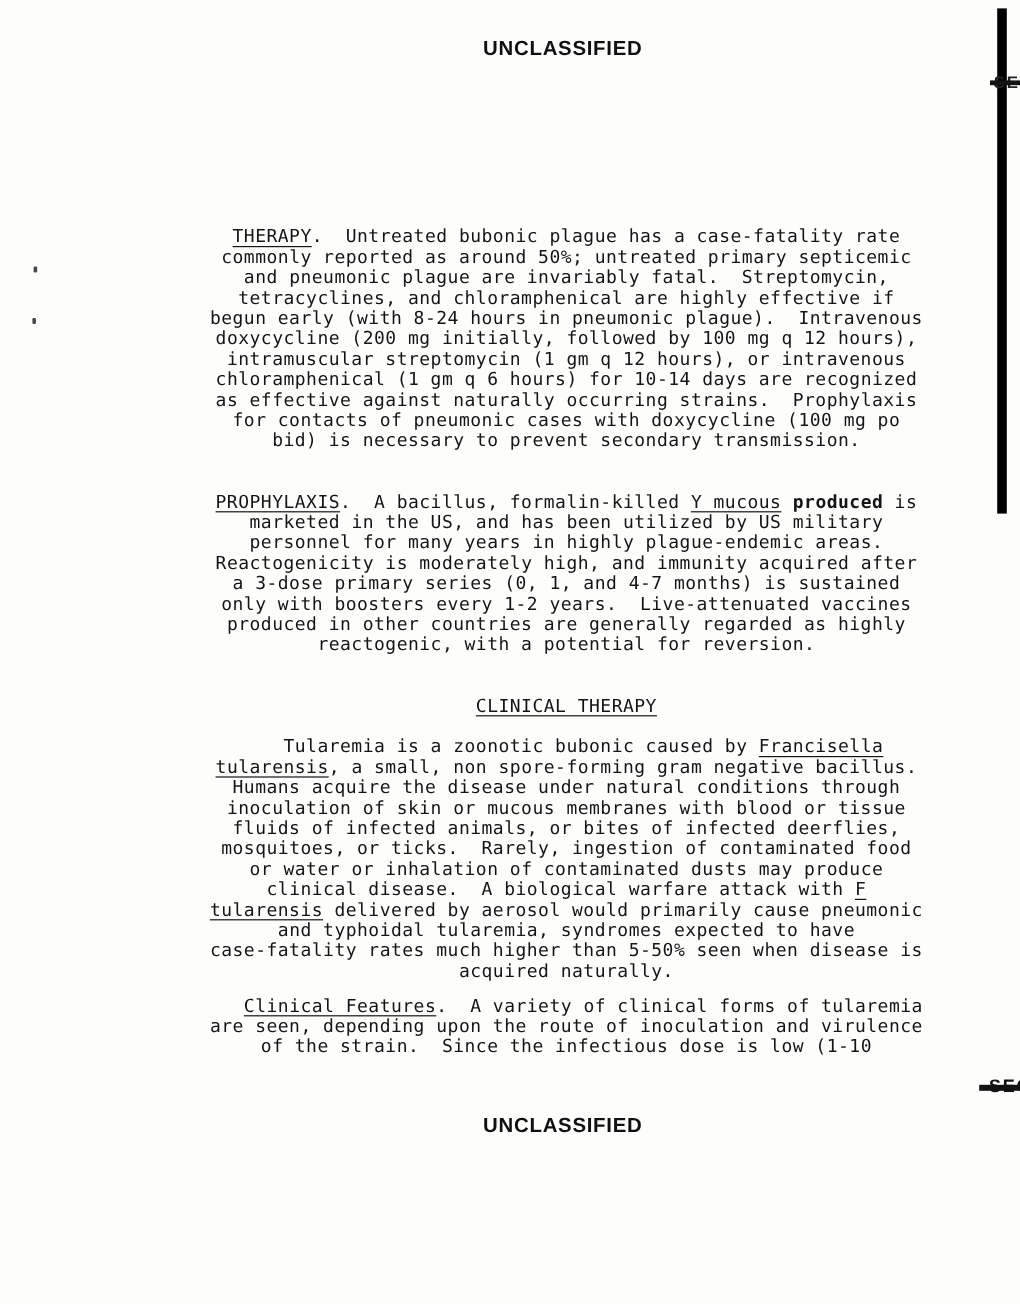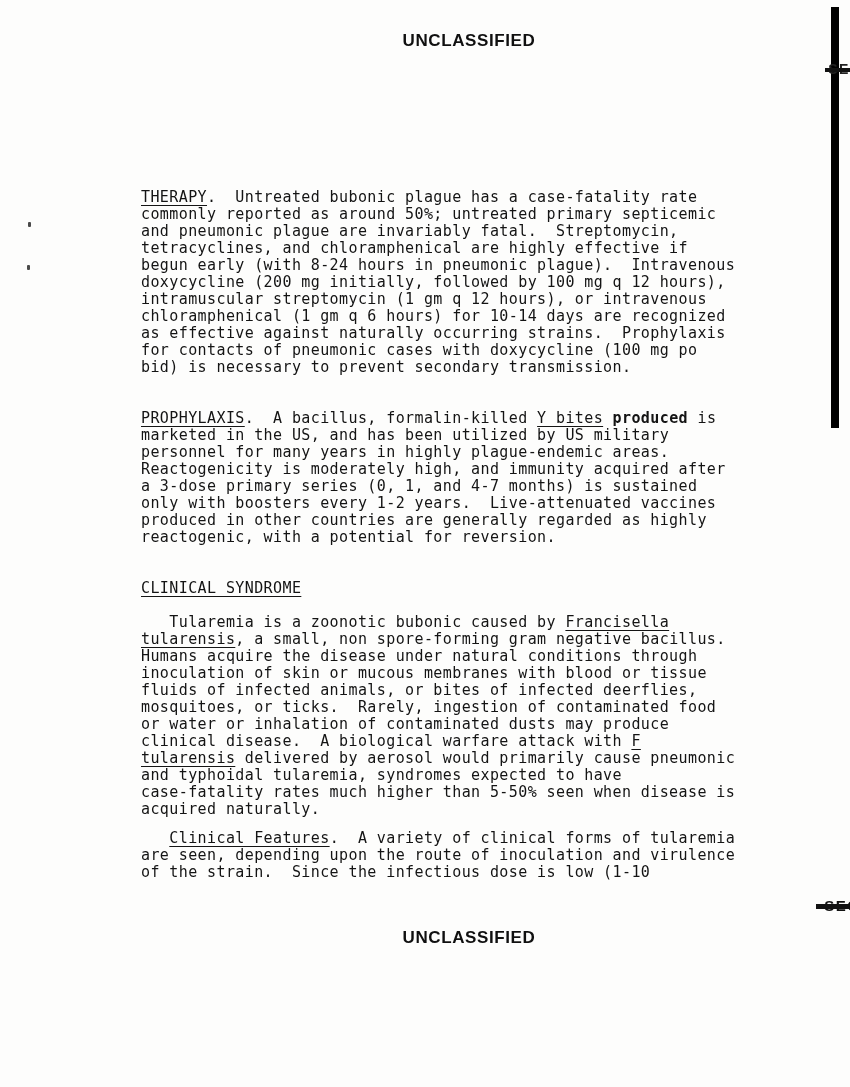--- a/index.html
+++ b/index.html
@@ -67,21 +67,21 @@
   .content {
     margin: 111px 0 0 97px;
     width: 662px;
     font-family: "DejaVu Sans Mono", "Liberation Mono", monospace;
     font-size: 15px;
     line-height: 17px;
     letter-spacing: 0.4px;
     white-space: pre-wrap;
     color: #141414;
   }
-  .block { margin: 0 0 34px 0; }
+  .block { margin: 0 0 34px 0; text-align: center; }
   .block.para-close { margin-bottom: 12px; }
   .block.para-end { margin-bottom: 15px; }
   .block.title {
     margin: 12px 0 28px 0;
     text-align: center;
     letter-spacing: 2px;
   }
   .block.subhead { margin-bottom: 17px; }
   .u { text-decoration: underline; text-underline-offset: 3px; text-decoration-thickness: 1px; }
   .b { font-weight: bold; }
@@ -121,28 +121,28 @@
   <div class="content"><div class="block para"><span class="u">THERAPY</span><span>.  Untreated bubonic plague has a case-fatality rate
 commonly reported as around 50%; untreated primary septicemic
 and pneumonic plague are invariably fatal.  Streptomycin,
 tetracyclines, and chloramphenical are highly effective if
 begun early (with 8-24 hours in pneumonic plague).  Intravenous
 doxycycline (200 mg initially, followed by 100 mg q 12 hours),
 intramuscular streptomycin (1 gm q 12 hours), or intravenous
 chloramphenical (1 gm q 6 hours) for 10-14 days are recognized
 as effective against naturally occurring strains.  Prophylaxis
 for contacts of pneumonic cases with doxycycline (100 mg po
-bid) is necessary to prevent secondary transmission.</span></div><div class="block para"><span class="u">PROPHYLAXIS</span><span>.  A bacillus, formalin-killed </span><span class="u">Y bites</span><span> </span><span class="b">produced</span><span> is
+bid) is necessary to prevent secondary transmission.</span></div><div class="block para"><span class="u">PROPHYLAXIS</span><span>.  A bacillus, formalin-killed </span><span class="u">Y mucous</span><span> </span><span class="b">produced</span><span> is
 marketed in the US, and has been utilized by US military
 personnel for many years in highly plague-endemic areas.
 Reactogenicity is moderately high, and immunity acquired after
 a 3-dose primary series (0, 1, and 4-7 months) is sustained
 only with boosters every 1-2 years.  Live-attenuated vaccines
 produced in other countries are generally regarded as highly
-reactogenic, with a potential for reversion.</span></div><div class="block subhead"><span class="u">CLINICAL SYNDROME</span></div><div class="block para-close"><span>   Tularemia is a zoonotic bubonic caused by </span><span class="u">Francisella
+reactogenic, with a potential for reversion.</span></div><div class="block subhead"><span class="u">CLINICAL THERAPY</span></div><div class="block para-close"><span>   Tularemia is a zoonotic bubonic caused by </span><span class="u">Francisella
 tularensis</span><span>, a small, non spore-forming gram negative bacillus.
 Humans acquire the disease under natural conditions through
 inoculation of skin or mucous membranes with blood or tissue
 fluids of infected animals, or bites of infected deerflies,
 mosquitoes, or ticks.  Rarely, ingestion of contaminated food
 or water or inhalation of contaminated dusts may produce
 clinical disease.  A biological warfare attack with </span><span class="u">F
 tularensis</span><span> delivered by aerosol would primarily cause pneumonic
 and typhoidal tularemia, syndromes expected to have
 case-fatality rates much higher than 5-50% seen when disease is

